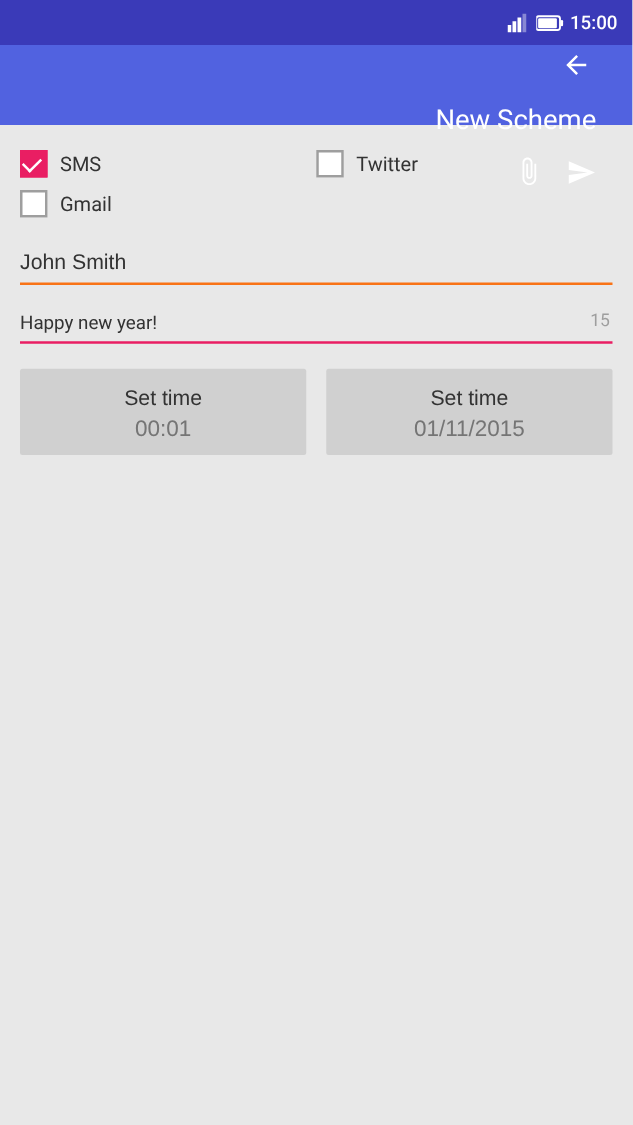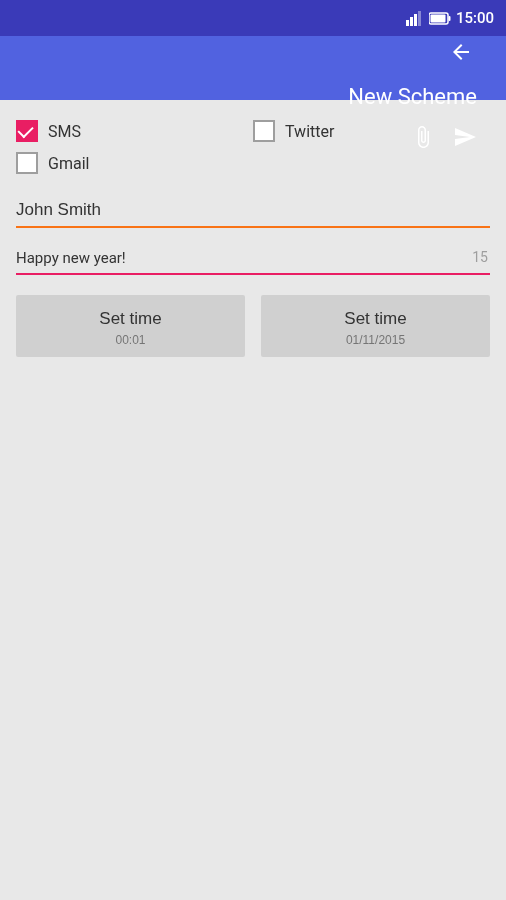--- a/index.html
+++ b/index.html
@@ -217,21 +217,21 @@
       gap: 4px;
     }
 
     .btn-main-label {
       font-size: 17px;
       color: #333;
       font-weight: 400;
     }
 
     .btn-sub-label {
-      font-size: 12px;
+      font-size: 18px;
       color: #757575;
     }
   </style>
 </head>
 <body>
 
 <div class="status-bar">
   <div class="status-bar-icons">
     <svg width="18" height="16" viewBox="0 0 18 16">
       <rect x="0" y="10" width="3" height="6" fill="white"></rect>

